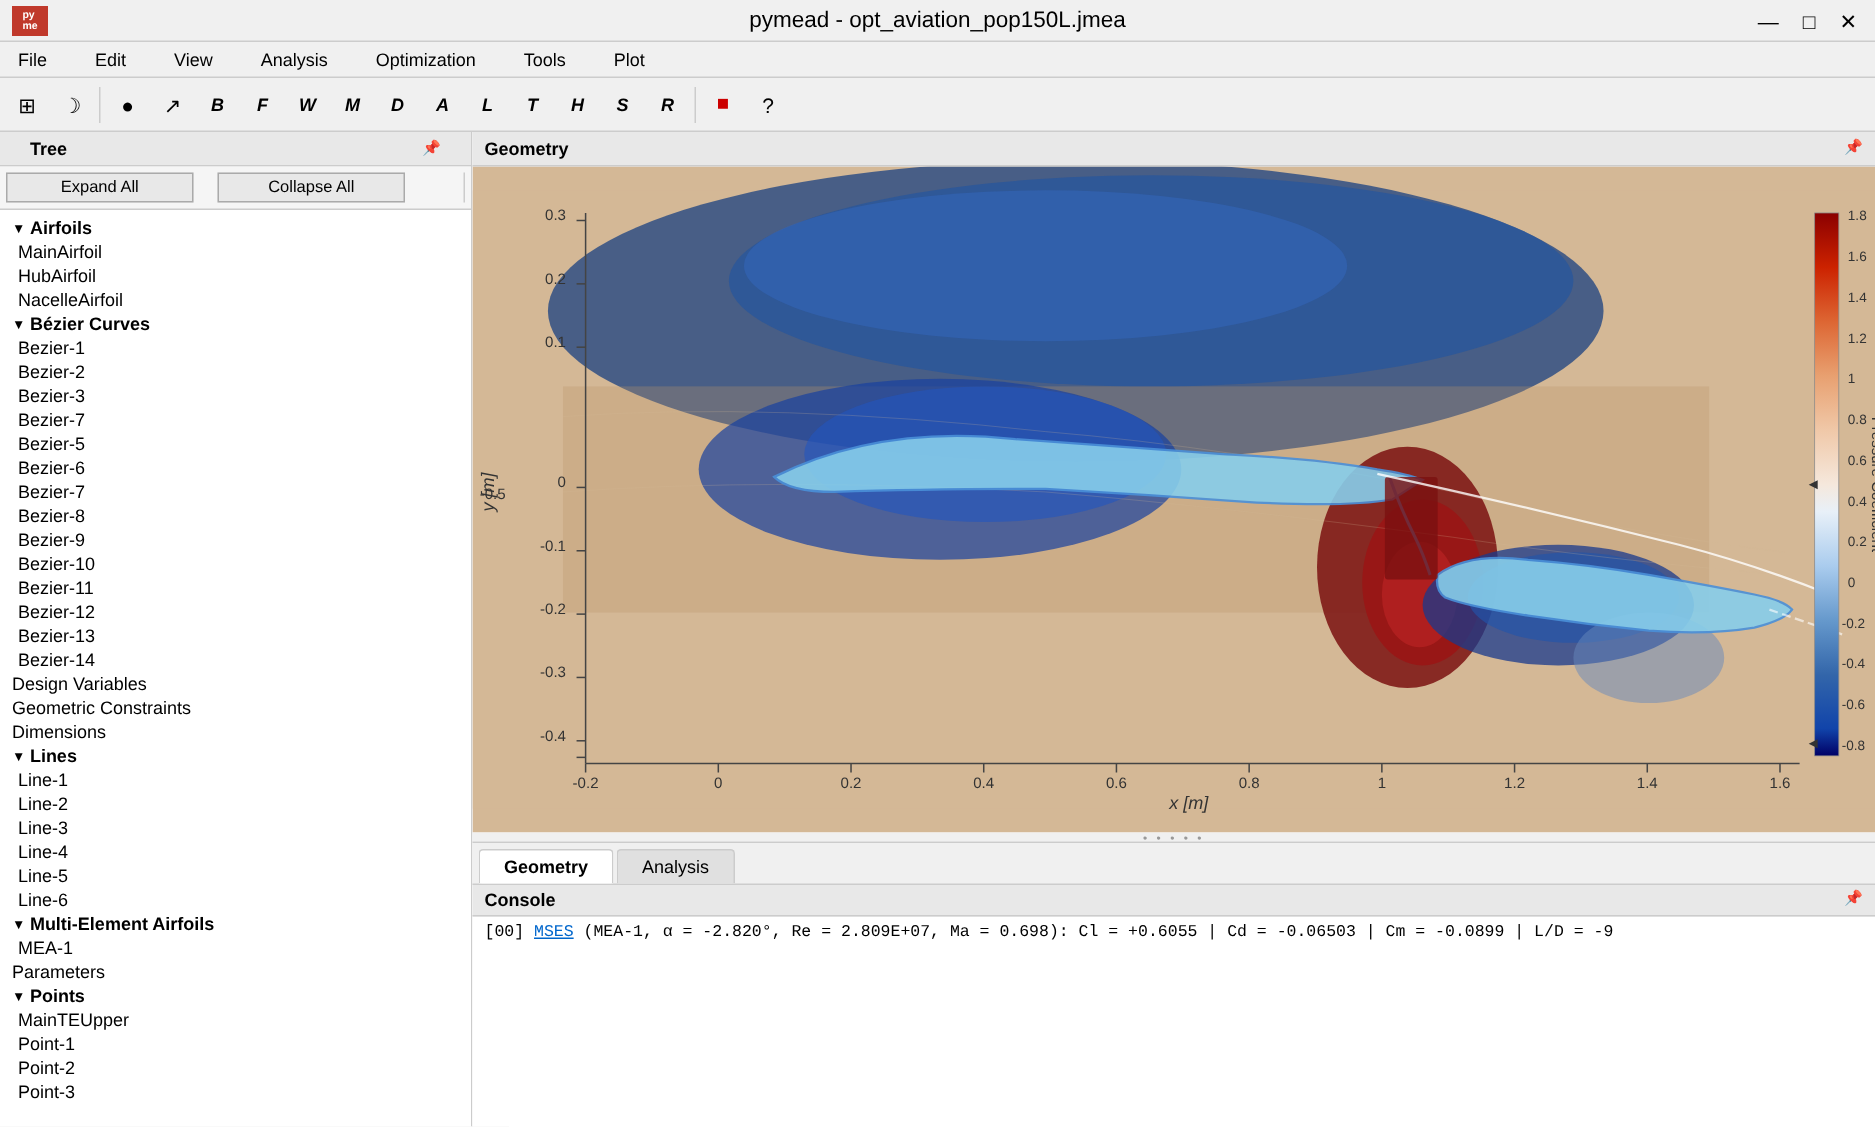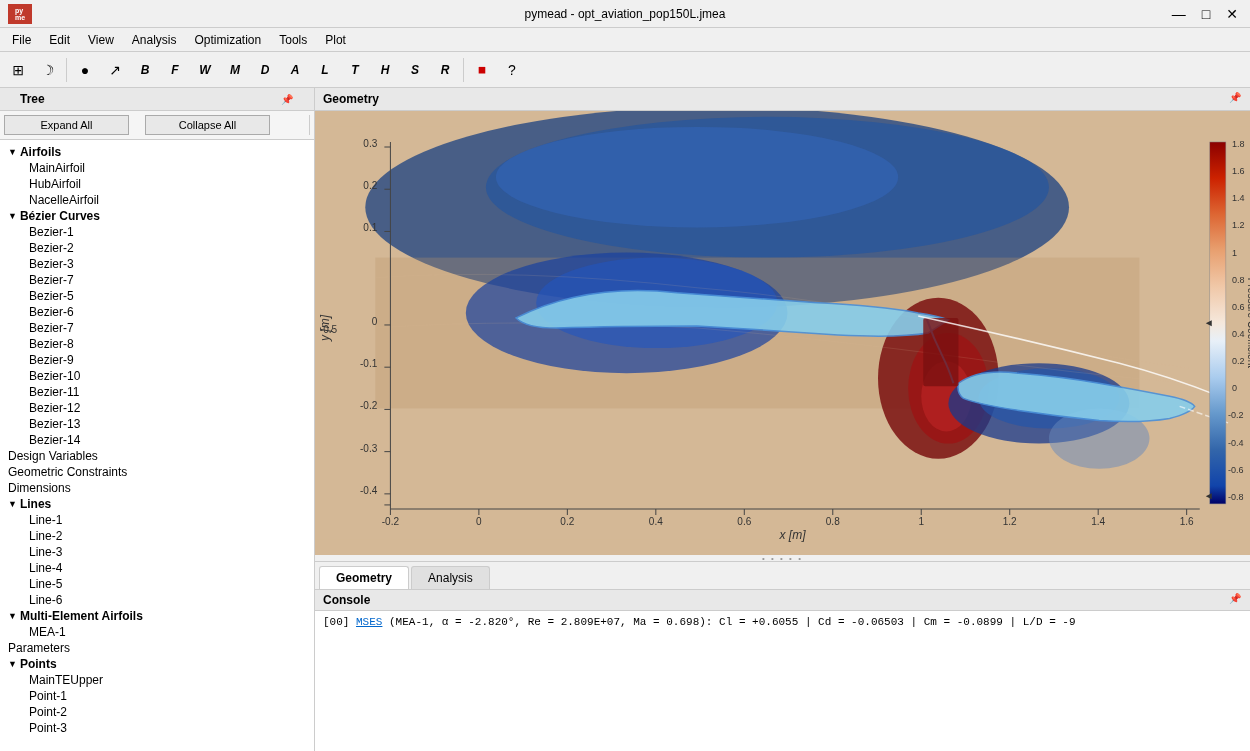--- a/index.html
+++ b/index.html
@@ -2,40 +2,40 @@
 <html><head>
   <meta charset="utf-8">
   <style>
     * { margin: 0; padding: 0; box-sizing: border-box; }
     body { width: 1250px; height: 751px; font-family: 'Segoe UI', Arial, sans-serif; font-size: 12px; background: #f0f0f0; overflow: hidden; }
     
     
     #titlebar { background: #f0f0f0; height: 28px; display: flex; align-items: center; justify-content: space-between; padding: 0 8px; border-bottom: 1px solid #ccc; }
 
     
-    #menubar { background: #f0f0f0; height: 24px; display: flex; align-items: center; padding: 0 4px; border-bottom: 1px solid #ccc; gap: 2px; }
+    #menubar { background: #f0f0f0; height: 24px; display: flex; align-items: center; padding: 0 4px; border-bottom: 1px solid #ccc; gap: 16px; }
     #menubar .menu-item { padding: 2px 8px; cursor: pointer; font-size: 12px; }
 
     
     #toolbar { background: #f0f0f0; height: 36px; display: flex; align-items: center; padding: 0 4px; border-bottom: 1px solid #ccc; gap: 2px; }
     .tool-btn { width: 28px; height: 28px; display: flex; align-items: center; justify-content: center; cursor: pointer; border: 1px solid transparent; font-size: 14px; }
     .tool-separator { width: 1px; height: 24px; background: #ccc; margin: 0 2px; }
 
     
     #main { display: flex; height: calc(751px - 28px - 24px - 36px); }
 
     
     #tree-panel { width: 315px; display: flex; flex-direction: column; border-right: 1px solid #ccc; background: white; }
     #tree-header { background: #e8e8e8; padding: 4px 20px; font-size: 12px; font-weight: bold; border-bottom: 1px solid #ccc; display: flex; justify-content: space-between; align-items: center; }
     #tree-toolbar { display: flex; gap: 16px; padding: 4px; border-bottom: 1px solid #ccc; background: #f5f5f5; }
     .tree-btn { flex: 1; padding: 3px 6px; font-size: 11px; background: #e8e8e8; border: 1px solid #aaa; cursor: pointer; }
     #tree-content { flex: 1; overflow-y: auto; padding: 4px 0; }
     .tree-item { padding: 1px 8px; cursor: pointer; display: flex; align-items: center; white-space: nowrap; }
     .tree-group { font-weight: bold; }
-    .tree-child { padding-left: 29px; }
+    .tree-child { padding-left: 12px; }
     .collapse-icon { margin-right: 3px; font-size: 9px; cursor: pointer; }
 
     
     #content-area { flex: 1; display: flex; flex-direction: column; background: #fff; }
     
     
     #geometry-panel { flex: 1; position: relative; display: flex; flex-direction: column; }
     #geometry-header { background: #e8e8e8; padding: 4px 8px; font-size: 12px; font-weight: bold; border-bottom: 1px solid #ccc; display: flex; justify-content: space-between; }
     #geometry-content { flex: 1; position: relative; overflow: hidden; }
 
@@ -65,21 +65,21 @@
   </style>
 </head>
 <body>
 
 <div id="titlebar">
   <div style="display:flex;align-items:center;gap:4px;">
     <div style="width:24px;height:20px;background:#c0392b;display:flex;align-items:center;justify-content:center;color:white;font-size:7px;font-weight:bold;line-height:1;">
       <div>py<br>me</div>
     </div>
   </div>
-  <div style="position:absolute;left:50%;transform:translateX(-50%);font-size:12px;">pymead - opt_aviation_pop150L.jmea</div>
+  <div style="position:absolute;left:50%;transform:translateX(-50%);font-size:15px;">pymead - opt_aviation_pop150L.jmea</div>
   <div style="display:flex;gap:8px;">
     <span style="cursor:pointer;font-size:14px;padding:0 4px;">—</span>
     <span style="cursor:pointer;font-size:14px;padding:0 4px;">□</span>
     <span style="cursor:pointer;font-size:14px;padding:0 4px;">✕</span>
   </div>
 </div>
 
 <div id="menubar">
   <span class="menu-item">File</span>
   <span class="menu-item">Edit</span>

